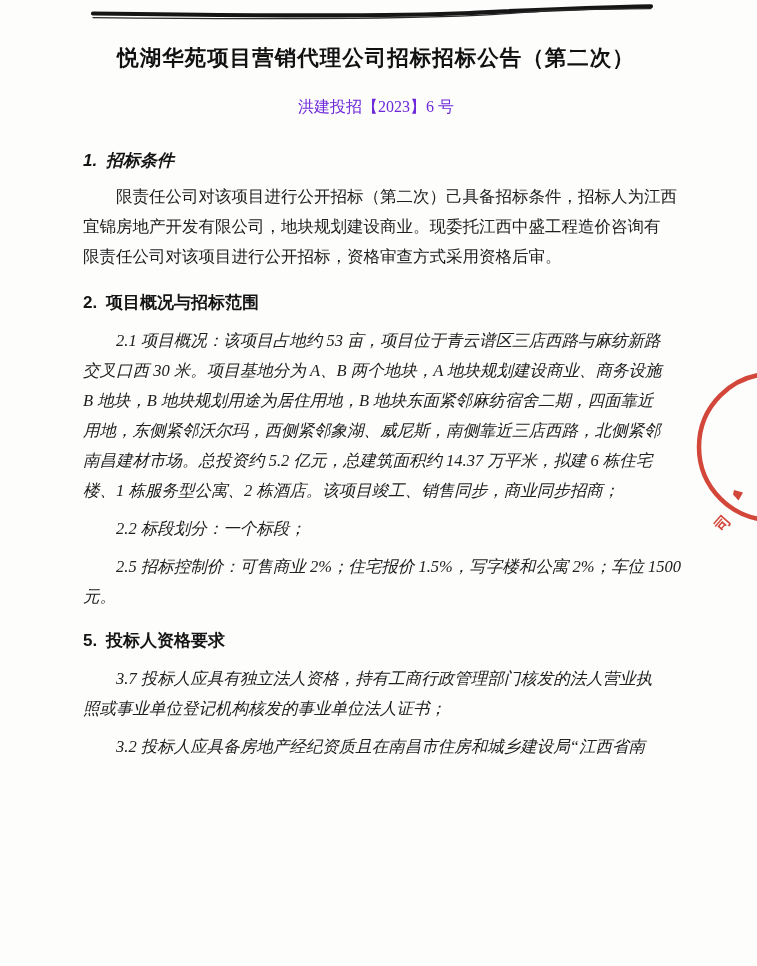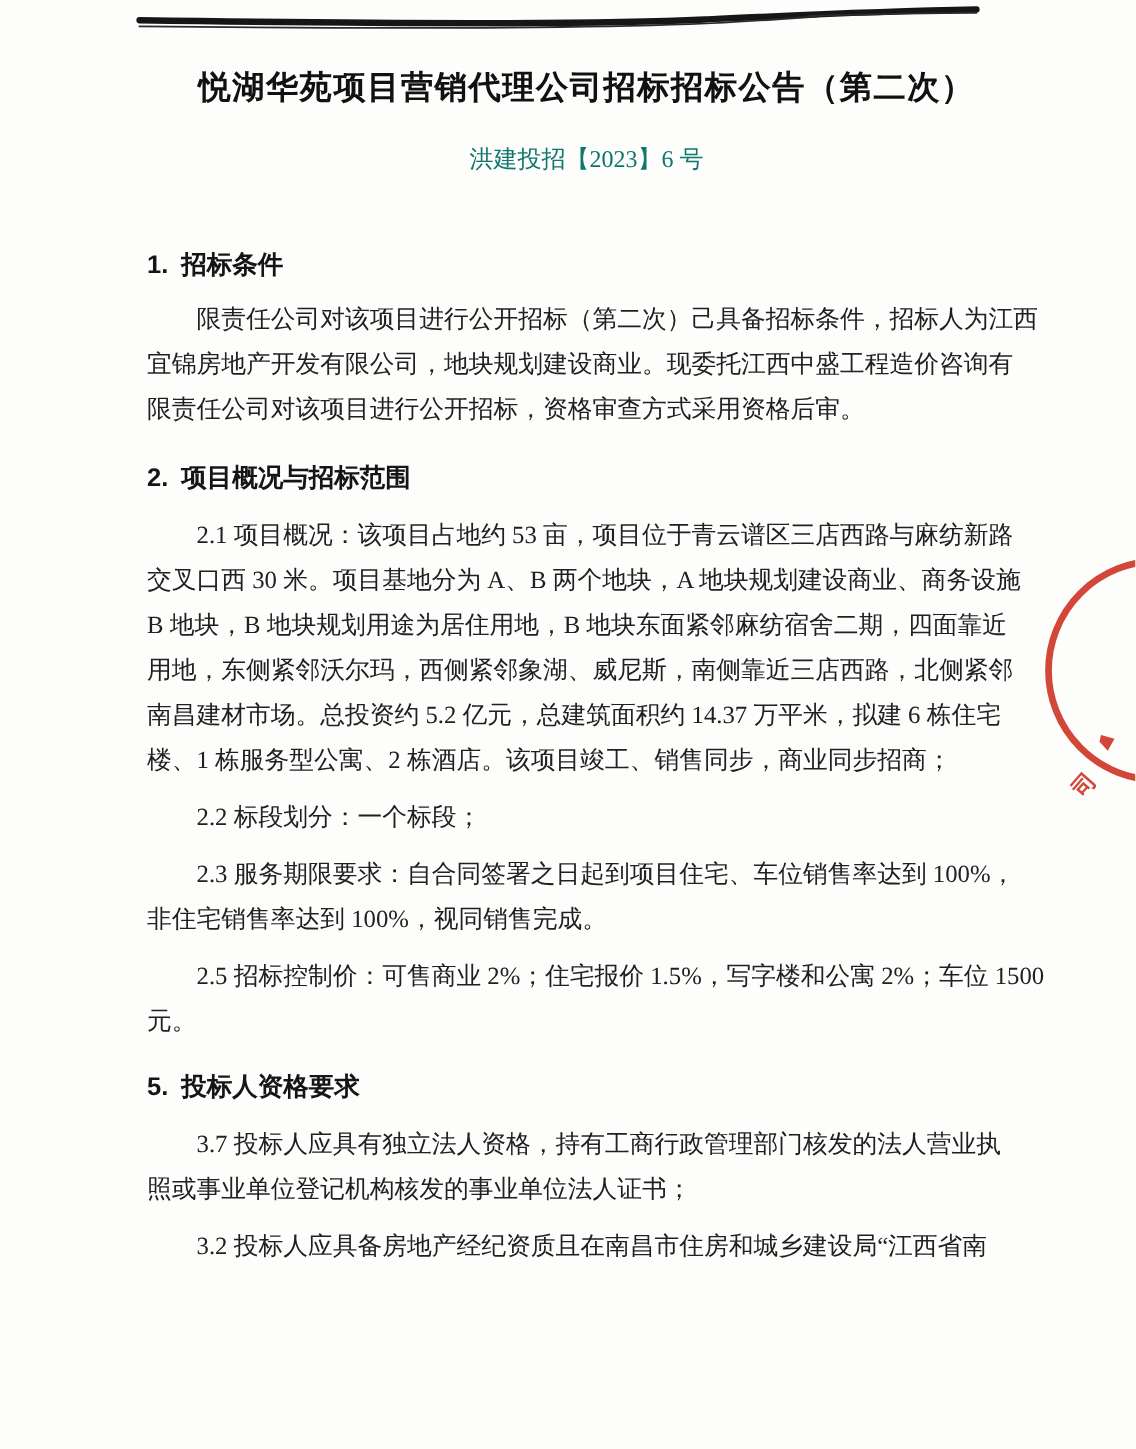--- a/index.html
+++ b/index.html
@@ -15,54 +15,54 @@
     background: #fdfdfc;
     overflow: hidden;
     color: #1e1e1e;
   }
   .scan-edge {
     position: absolute; top: 0; left: 0;
     width: 757px; height: 26px;
     pointer-events: none;
   }
   .doc {
-    position: absolute; left: 98px; top: 0;
+    position: absolute; left: 83px; top: 0;
     width: 586px;
   }
   .title {
     margin: 44px 0 0 0;
     font-family: "Liberation Serif", serif;
     font-size: 21.5px; font-weight: 700;
     letter-spacing: 1px;
     line-height: 28px;
     text-align: center;
     color: #111;
     white-space: nowrap;
   }
   .docnum {
     margin-top: 24px;
     font-size: 16px;
     line-height: 22px;
     text-align: center;
-    color: #0f766e;
+    color: #6d28d9;
   }
   .sec-h {
     margin: 0;
     font-family: "Liberation Sans", sans-serif;
     font-size: 17px; font-weight: 700;
     line-height: 30px;
     color: #151515;
     word-spacing: 4px;
     white-space: nowrap;
   }
-  .sec1 .sec-h { margin-top: 44px; }
+  .sec1 .sec-h { margin-top: 28px; font-style: italic; }
   .sec2 .sec-h { margin-top: 16px; }
   .sec3 .sec-h { margin-top: 14px; }
   .para { margin: 6px 0 0 0; }
-  .sec2 .para, .sec3 .para { margin-top: 8px; }
+  .sec2 .para, .sec3 .para { margin-top: 8px; font-style: italic; }
   .ln {
     display: block;
     font-size: 16.5px;
     line-height: 30px;
     white-space: nowrap;
     color: #202020;
   }
   .first { text-indent: 33px; }
   .seal {
     position: absolute; left: 690px; top: 362px;
@@ -106,24 +106,20 @@
         <span class="ln">B 地块，B 地块规划用途为居住用地，B 地块东面紧邻麻纺宿舍二期，四面靠近</span>
         <span class="ln">用地，东侧紧邻沃尔玛，西侧紧邻象湖、威尼斯，南侧靠近三店西路，北侧紧邻</span>
         <span class="ln">南昌建材市场。总投资约 5.2 亿元，总建筑面积约 14.37 万平米，拟建 6 栋住宅</span>
         <span class="ln">楼、1 栋服务型公寓、2 栋酒店。该项目竣工、销售同步，商业同步招商；</span>
       </div>
 
       <div class="para">
         <span class="ln first">2.2 标段划分：一个标段；</span>
       </div>
 
-      <div class="para">
-        <span class="ln first">2.3 服务期限要求：自合同签署之日起到项目住宅、车位销售率达到 100%，</span>
-        <span class="ln">非住宅销售率达到 100%，视同销售完成。</span>
-      </div>
 
 
       <div class="para">
         <span class="ln first">2.5 招标控制价：可售商业 2%；住宅报价 1.5%，写字楼和公寓 2%；车位 1500</span>
         <span class="ln">元。</span>
       </div>
     </section>
 
     <section class="sec sec3">
       <h2 class="sec-h">5. 投标人资格要求</h2>

